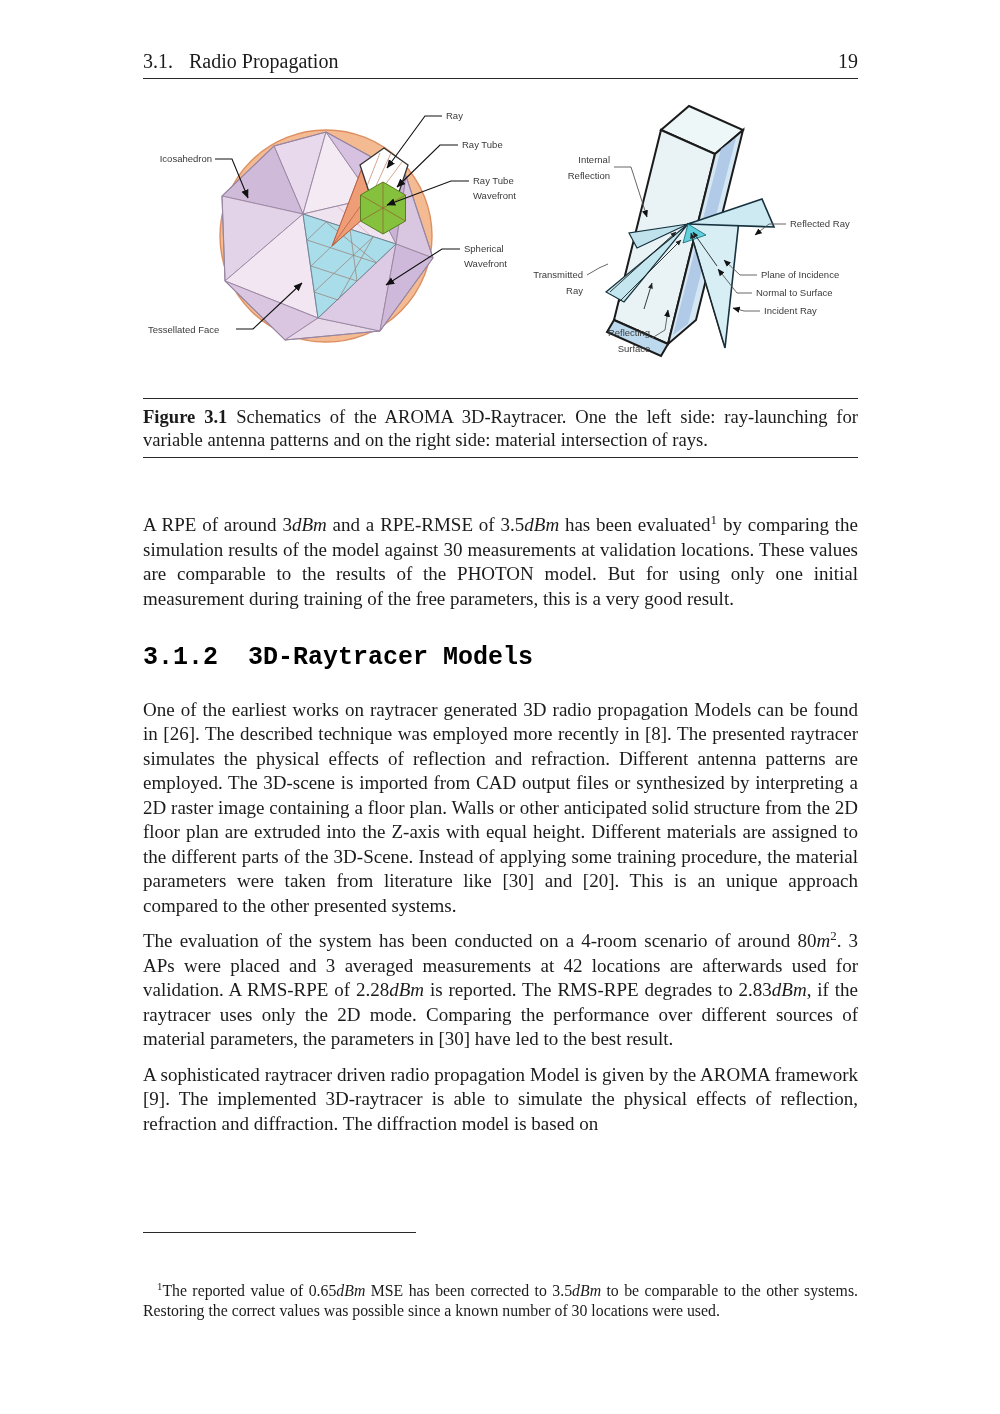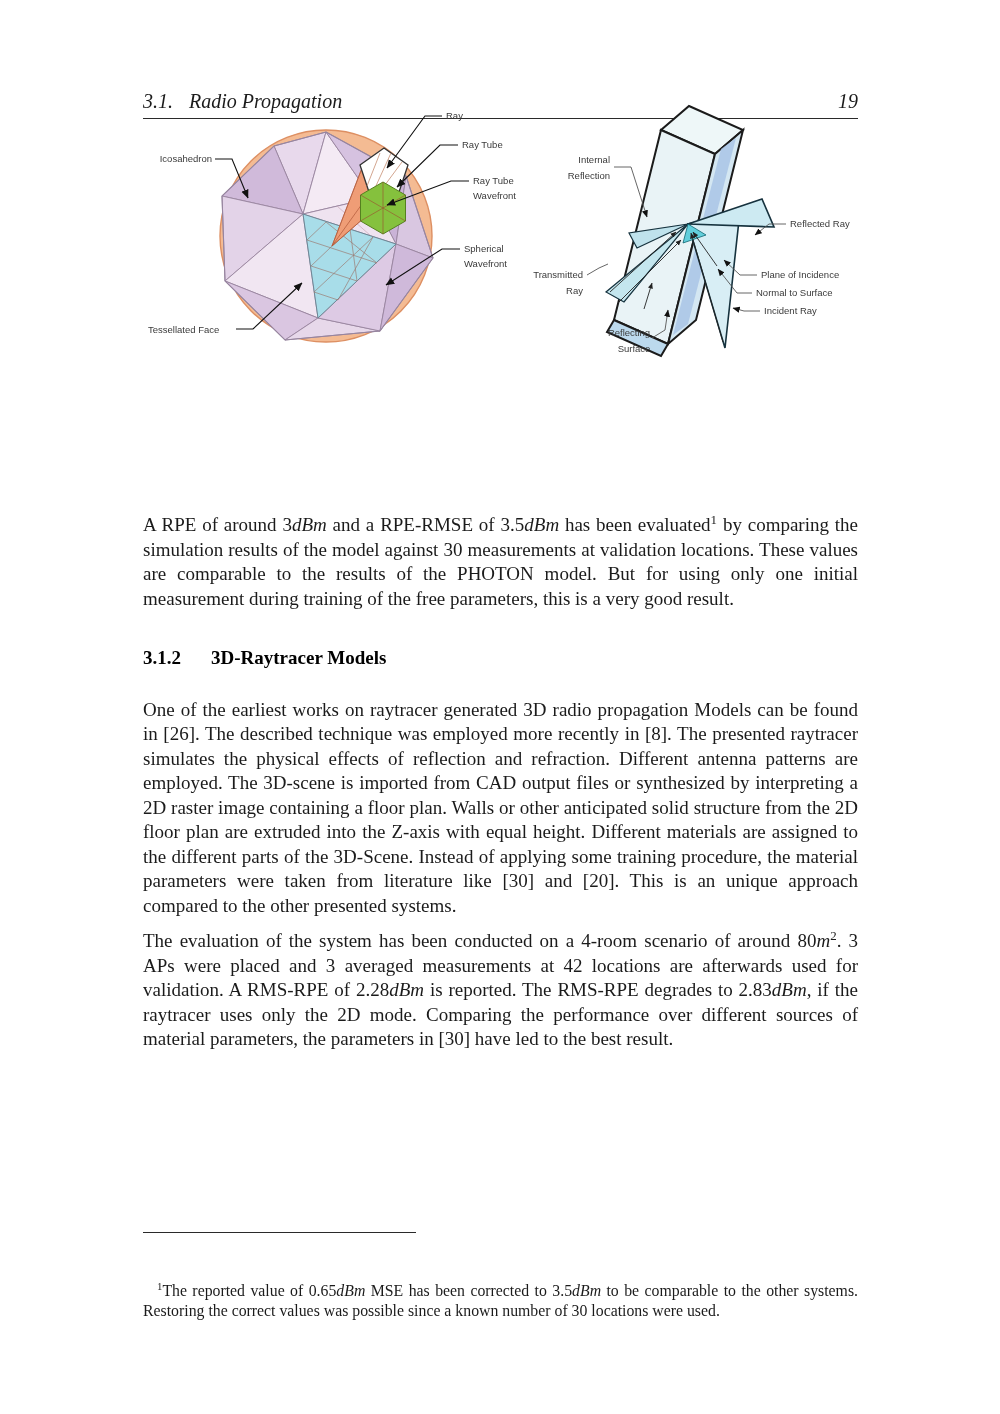--- a/index.html
+++ b/index.html
@@ -5,42 +5,42 @@
   html,body { margin:0; padding:0; background:#ffffff; }
   .page {
     position:relative; width:1000px; height:1414px; background:#fff;
     font-family:"Liberation Serif", serif; color:#1b1b1b; overflow:hidden;
   }
   
   .runhead {
     position:absolute; top:50px; left:143px; width:715px;
     display:flex; justify-content:space-between; align-items:flex-end;
     border-bottom:1.2px solid #2a2a2a; padding-bottom:5px;
-    font-size:20px; font-style:italic;margin-top:40px;
+    font-size:20px; 
   }
   .runhead .sec-title { margin-left:16px; }
   
   .fig-wrap { position:absolute; top:96px; left:140px; width:745px; height:272px; }
   .fl { font-family:"Liberation Sans", sans-serif; font-size:9.5px; fill:#3a3a3a; }
   .callL { stroke:#111; stroke-width:1.1; fill:none; marker-end:url(#arr); }
   .callR { stroke:#555; stroke-width:0.9; fill:none; marker-end:url(#arr); }
   .ray  { stroke:#222; stroke-width:0.9; fill:none; marker-end:url(#arrS); }
   
   .caption {
     position:absolute; top:398px; left:143px; width:715px;
     border-top:1.2px solid #2a2a2a; border-bottom:1.2px solid #2a2a2a;
     padding:6px 0 6px 0; font-size:18.6px; line-height:23px; text-align:justify;
   }
   
   .bodytext { position:absolute; top:513px; left:143px; width:715px;
     font-size:19px; line-height:24.5px; }
   .bodytext p { margin:0 0 11px 0; text-align:justify; }
   h2.subsec {
-    font-family:Liberation Serif, serif; font-weight:bold;
-    font-size:19px; color:#000; margin:35px 0 27px 0; letter-spacing:0;
+    font-family:Liberation Mono, monospace; font-weight:bold;
+    font-size:25px; color:#000; margin:35px 0 27px 0; letter-spacing:0;
   }
   h2.subsec .num { margin-right:30px; }
   sup { font-size:68%; line-height:0; }
   i { }
   
   .footnote {
     position:absolute; top:1232px; left:143px; width:715px;
     font-size:15.8px; line-height:19.8px; text-align:justify;
   }
   .footnote .rule { width:273px; border-top:1px solid #2a2a2a; margin-bottom:5px; }
@@ -196,28 +196,30 @@
       <text class="fl" x="616" y="200">Normal to Surface</text>
       <polyline class="callR" points="620,215 604,215 593,212"></polyline>
       <text class="fl" x="624" y="218">Incident Ray</text>
       <polyline class="callR" points="512,242 525,234 528,214"></polyline>
       <text class="fl" x="489" y="240" text-anchor="middle">Reflecting</text>
       <text class="fl" x="494" y="256" text-anchor="middle">Surface</text>
     </g>
   </svg>
   </div>
 
+  <div class="caption"><b>Figure 3.1</b> Schematics of the AROMA 3D-Raytracer.  One the left side: ray-launching for variable antenna patterns and on the right side: material intersection of rays.</div>
 
   <div class="bodytext">
     <p>A RPE of around 3<i>dBm</i> and a RPE-RMSE of 3.5<i>dBm</i> has been evaluated<sup>1</sup> by comparing the simulation results of the model against 30 measurements at validation locations.  These values are comparable to the results of the PHOTON model.  But for using only one initial measurement during training of the free parameters, this is a very good result.</p>
     <h2 class="subsec">
       <span class="num">3.1.2</span><span>3D-Raytracer Models</span>
     </h2>
     <p>One of the earliest works on raytracer generated 3D radio propagation Models can be found in [26].  The described technique was employed more recently in [8].  The presented raytracer simulates the physical effects of reflection and refraction.  Different antenna patterns are employed.  The 3D-scene is imported from CAD output files or synthesized by interpreting a 2D raster image containing a floor plan.  Walls or other anticipated solid structure from the 2D floor plan are extruded into the Z-axis with equal height.  Different materials are assigned to the different parts of the 3D-Scene.  Instead of applying some training procedure, the material parameters were taken from literature like [30] and [20].  This is an unique approach compared to the other presented systems.</p>
     <p>The evaluation of the system has been conducted on a 4-room scenario of around 80<i>m</i><sup>2</sup>.  3 APs were placed and 3 averaged measurements at 42 locations are afterwards used for validation.  A RMS-RPE of 2.28<i>dBm</i> is reported.  The RMS-RPE degrades to 2.83<i>dBm</i>, if the raytracer uses only the 2D mode.  Comparing the performance over different sources of material parameters, the parameters in [30] have led to the best result.</p>
+    <p>A sophisticated raytracer driven radio propagation Model is given by the AROMA framework [9].  The implemented 3D-raytracer is able to simulate the physical effects of reflection, refraction and diffraction.  The diffraction model is based on</p>
   </div>
 
   <div class="footnote">
     <div class="rule"></div>
     <div class="fn-text"><sup>1</sup>The reported value of 0.65<i>dBm</i> MSE has been corrected to 3.5<i>dBm</i> to be comparable to the other systems.  Restoring the correct values was possible since a known number of 30 locations were used.</div>
   </div>
 
 </div>
 
 </body></html>

